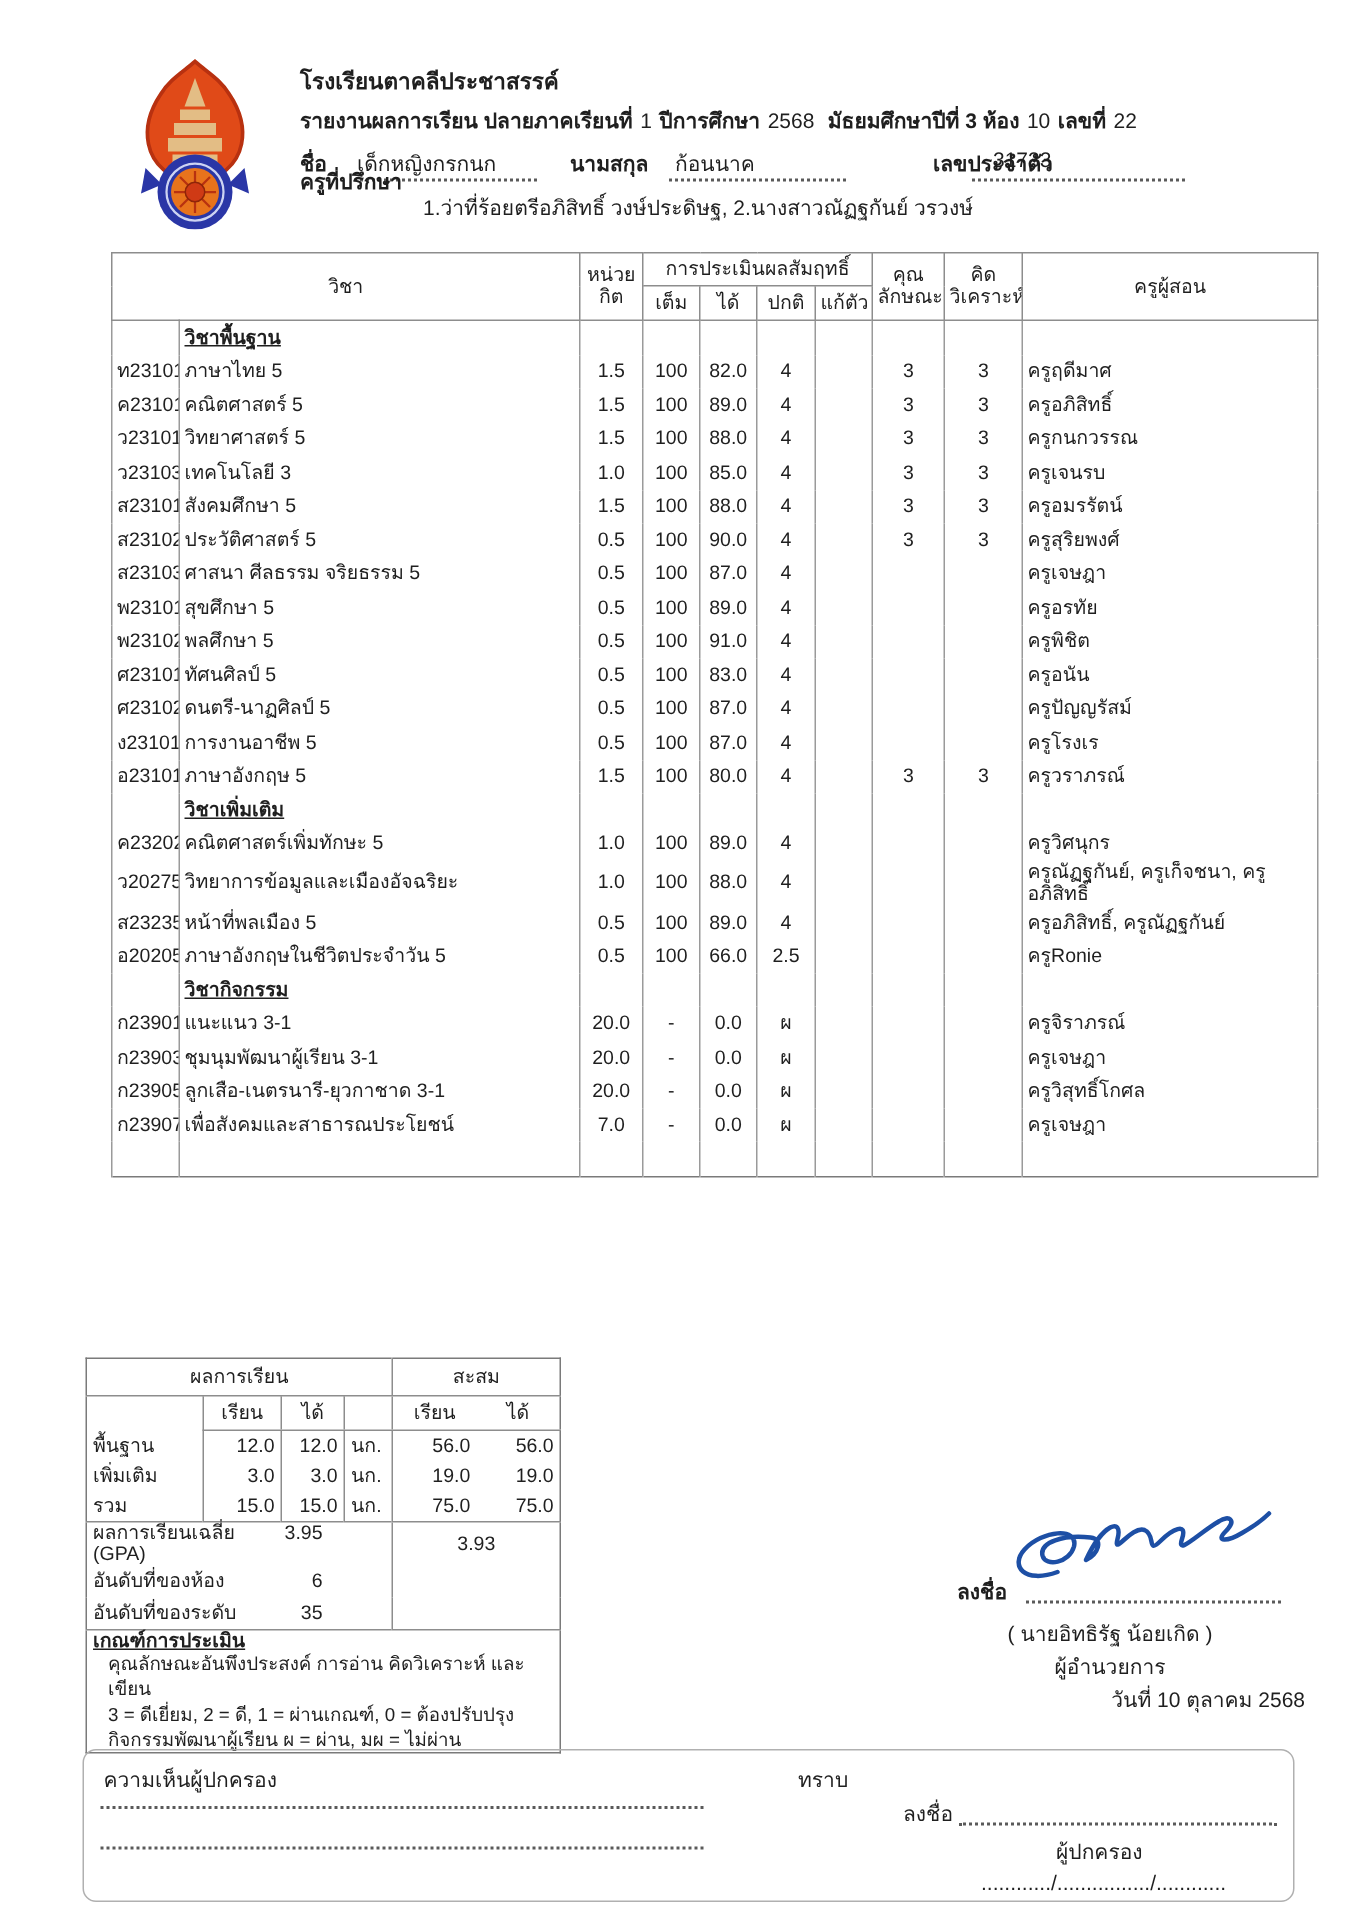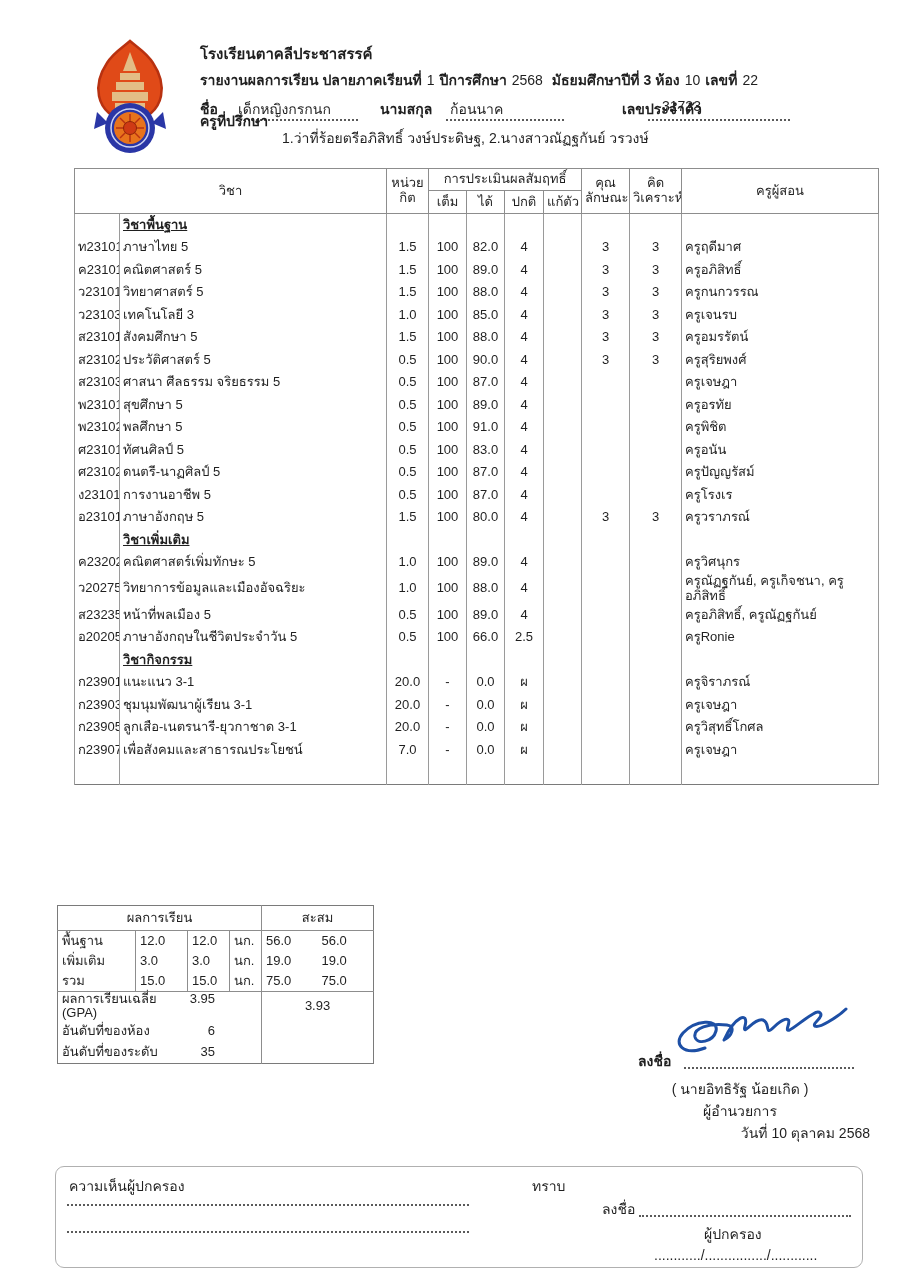--- a/index.html
+++ b/index.html
@@ -32,21 +32,21 @@
   .filler td{height:137px;}
   
   #summary{left:57px;top:905px;width:316px;font-size:13px;border:1.5px solid #7a7a7a;}
   #summary td{padding:0 4px;line-height:1.1;}
   .v-l{border-left:1px solid #8d8d8d;}
   .bb{border-bottom:1px solid #8d8d8d;}
   .bt{border-top:1px solid #8d8d8d;}
   .r-head td{height:24px;text-align:center;}
   .r-sub td{height:22px;text-align:center;}
   .r-dat td{height:20px;}
-  .num{padding-right:8px;}
+  .num{text-align:right;padding-right:8px;}
   .unit{text-align:left;padding-left:3px;}
   .split{display:flex;justify-content:space-between;padding-right:42px;}
   .r-gpa td{height:22px;} .r-rank td{height:21px;}
   .criteria{height:76px;vertical-align:top;padding-top:3px;}
   .crit-title{font-weight:bold;text-decoration:underline;font-size:13px;}
   .crit-line{font-size:12.5px;padding-left:10px;line-height:1.35;}
   
   #signblock{left:610px;top:1006px;width:260px;height:140px;font-size:14px;}
   #sig-svg{position:absolute;left:55px;top:0px;}
   #sign-label{position:absolute;left:28px;top:44px;font-weight:bold;}
@@ -440,20 +440,28 @@
       <col style="width:42px">
     <col style="width:32px">
       <col style="width:56px">
       <col style="width:56px">
   </colgroup>
   <tbody>
     <tr class="r-head">
       <td colspan="4" class="bb">ผลการเรียน</td>
       <td colspan="2" class="bb v-l">สะสม</td>
     </tr>
+    <tr class="r-sub">
+      <td></td>
+      <td class="v-l bb">เรียน</td>
+      <td class="v-l bb">ได้</td>
+      <td class="v-l bb"></td>
+      <td class="v-l bb">เรียน</td>
+      <td class="bb">ได้</td>
+    </tr>
   </tbody>
   <tbody>
       <tr class="r-dat">
         <td class="">พื้นฐาน</td>
         <td class="v-l num">12.0</td>
         <td class="v-l num">12.0</td>
         <td class="v-l unit">นก.</td>
         <td class="v-l num">56.0</td>
         <td class="num">56.0</td>
       </tr>
@@ -494,20 +502,28 @@
       <td colspan="2" class="v-l"></td>
     </tr>
     <tr class="r-rank">
       <td colspan="4">
         <div class="split">
           <span>อันดับที่ของระดับ</span>
           <span>35</span>
         </div>
       </td>
       <td colspan="2" class="v-l"></td>
+    </tr>
+    <tr>
+      <td colspan="6" class="bt criteria">
+        <div class="crit-title">เกณฑ์การประเมิน</div>
+        <div class="crit-line">คุณลักษณะอันพึงประสงค์ การอ่าน คิดวิเคราะห์ และเขียน</div>
+        <div class="crit-line">3 = ดีเยี่ยม, 2 = ดี, 1 = ผ่านเกณฑ์, 0 = ต้องปรับปรุง</div>
+        <div class="crit-line">กิจกรรมพัฒนาผู้เรียน ผ = ผ่าน, มผ = ไม่ผ่าน</div>
+      </td>
     </tr>
   </tbody>
 </table>
 
 <div class="abs" id="signblock">
   <svg id="sig-svg" width="185" height="55" viewBox="0 0 185 55">
     <path d="M40,42 C18,50 8,38 18,27 C30,14 54,12 51,25 C48,36 32,39 30,31 C28,22 44,17 62,19 C71,20 67,30 59,34
              C70,10 84,5 80,20 C77,32 89,11 98,14 C106,17 99,31 109,21 C116,14 127,8 123,20 C119,32 134,16 148,8
              C154,4 160,7 152,15 C145,22 153,22 163,16 C170,12 177,7 181,3" fill="none" stroke="#1d4fa5" stroke-width="3" stroke-linecap="round" stroke-linejoin="round"></path>
   </svg>

